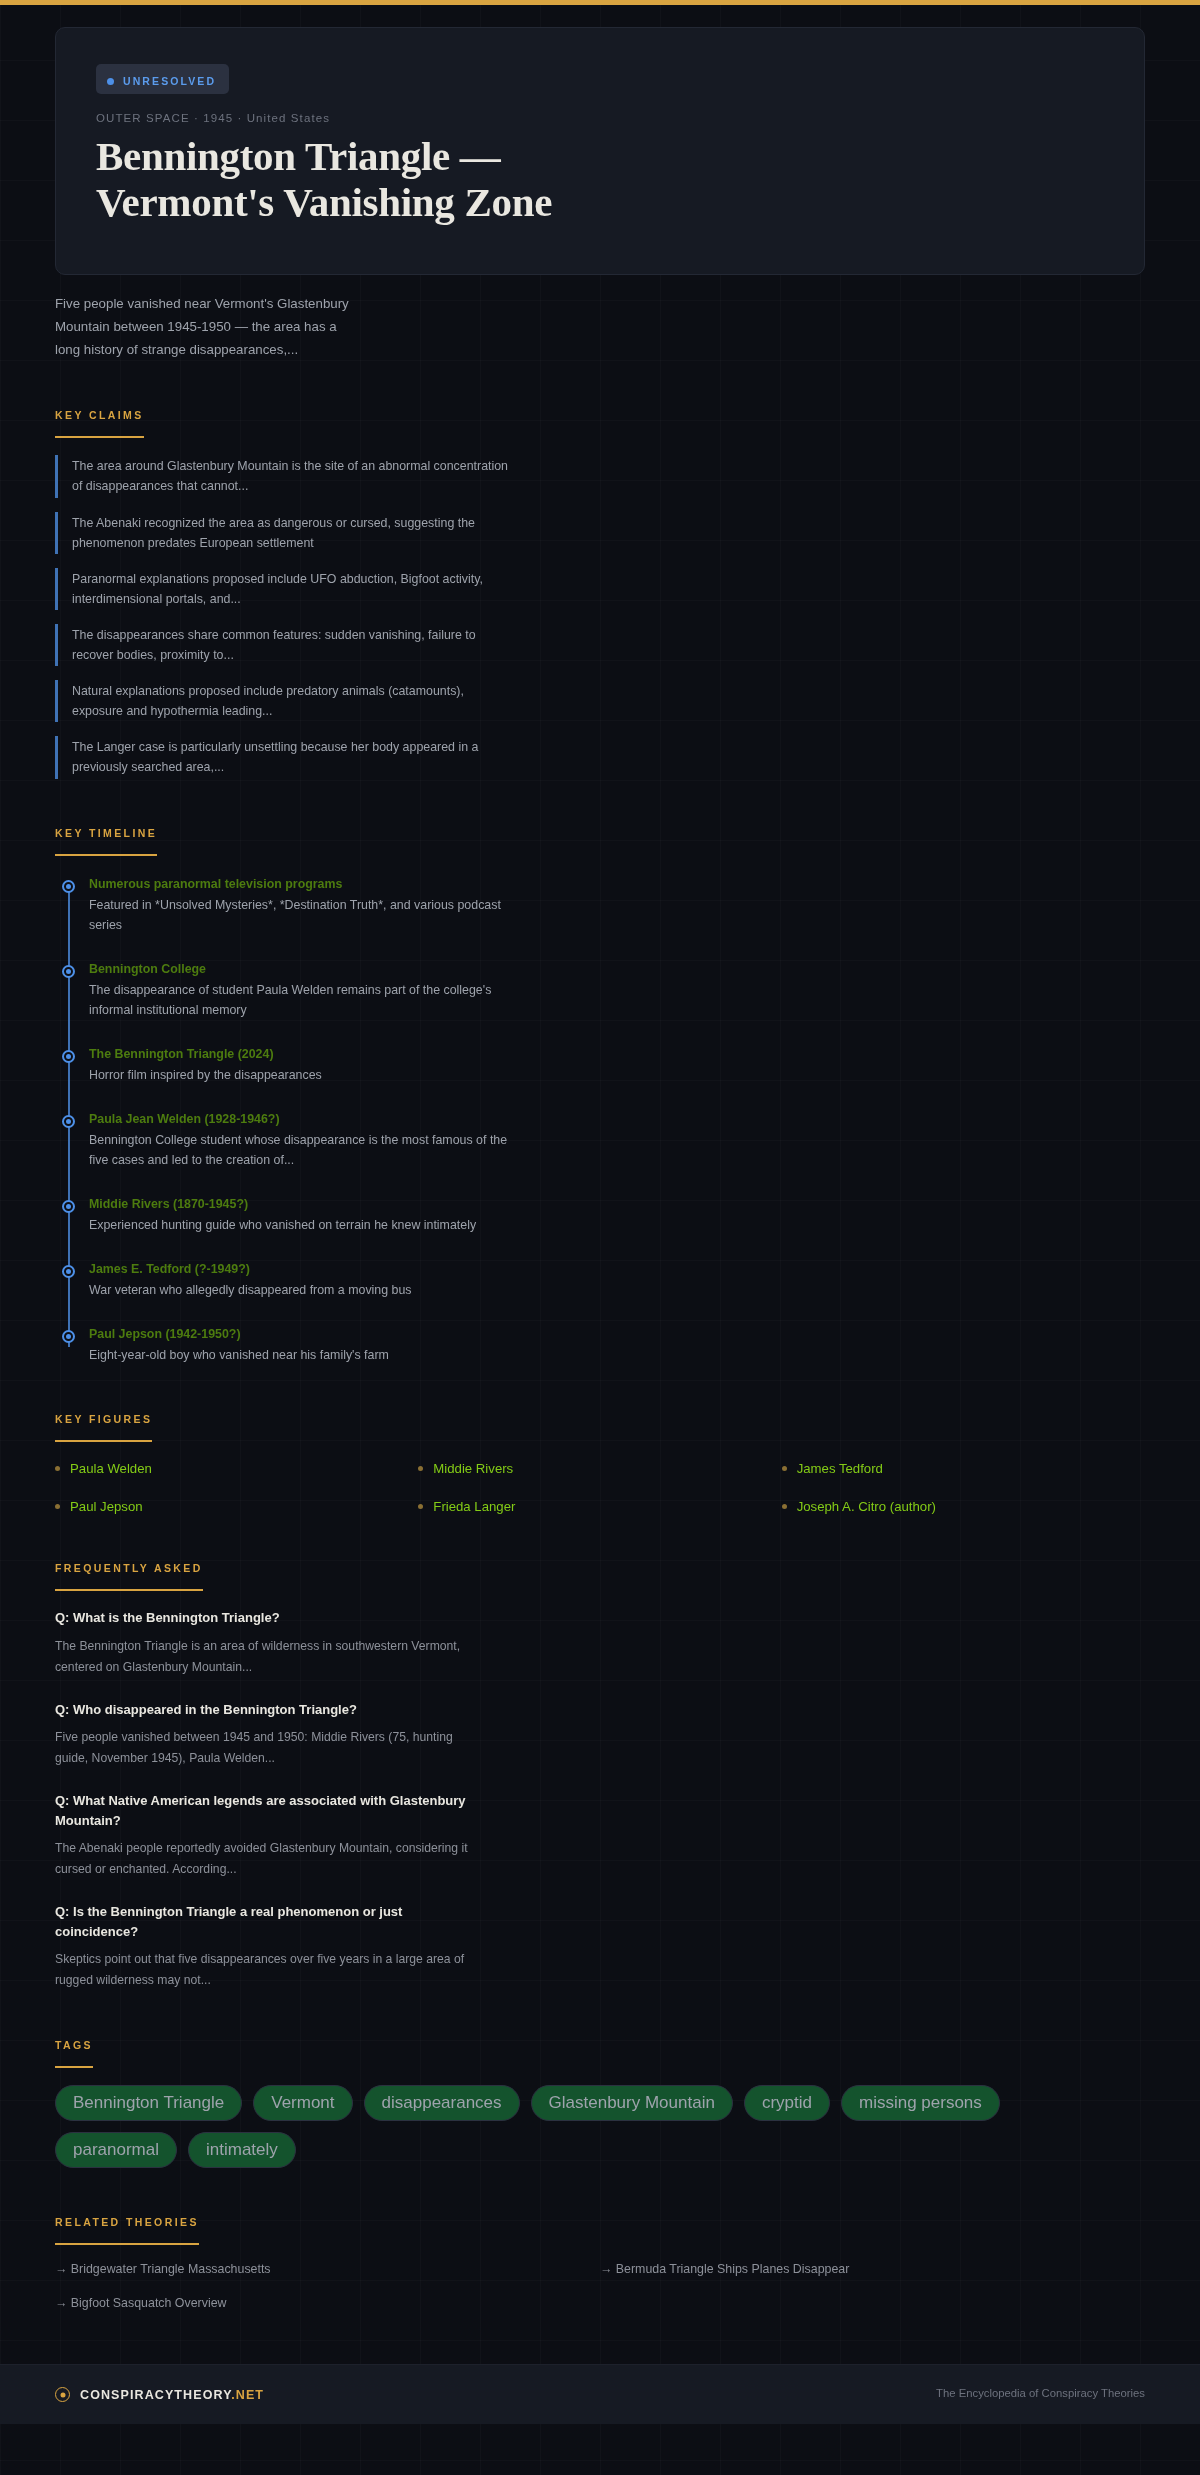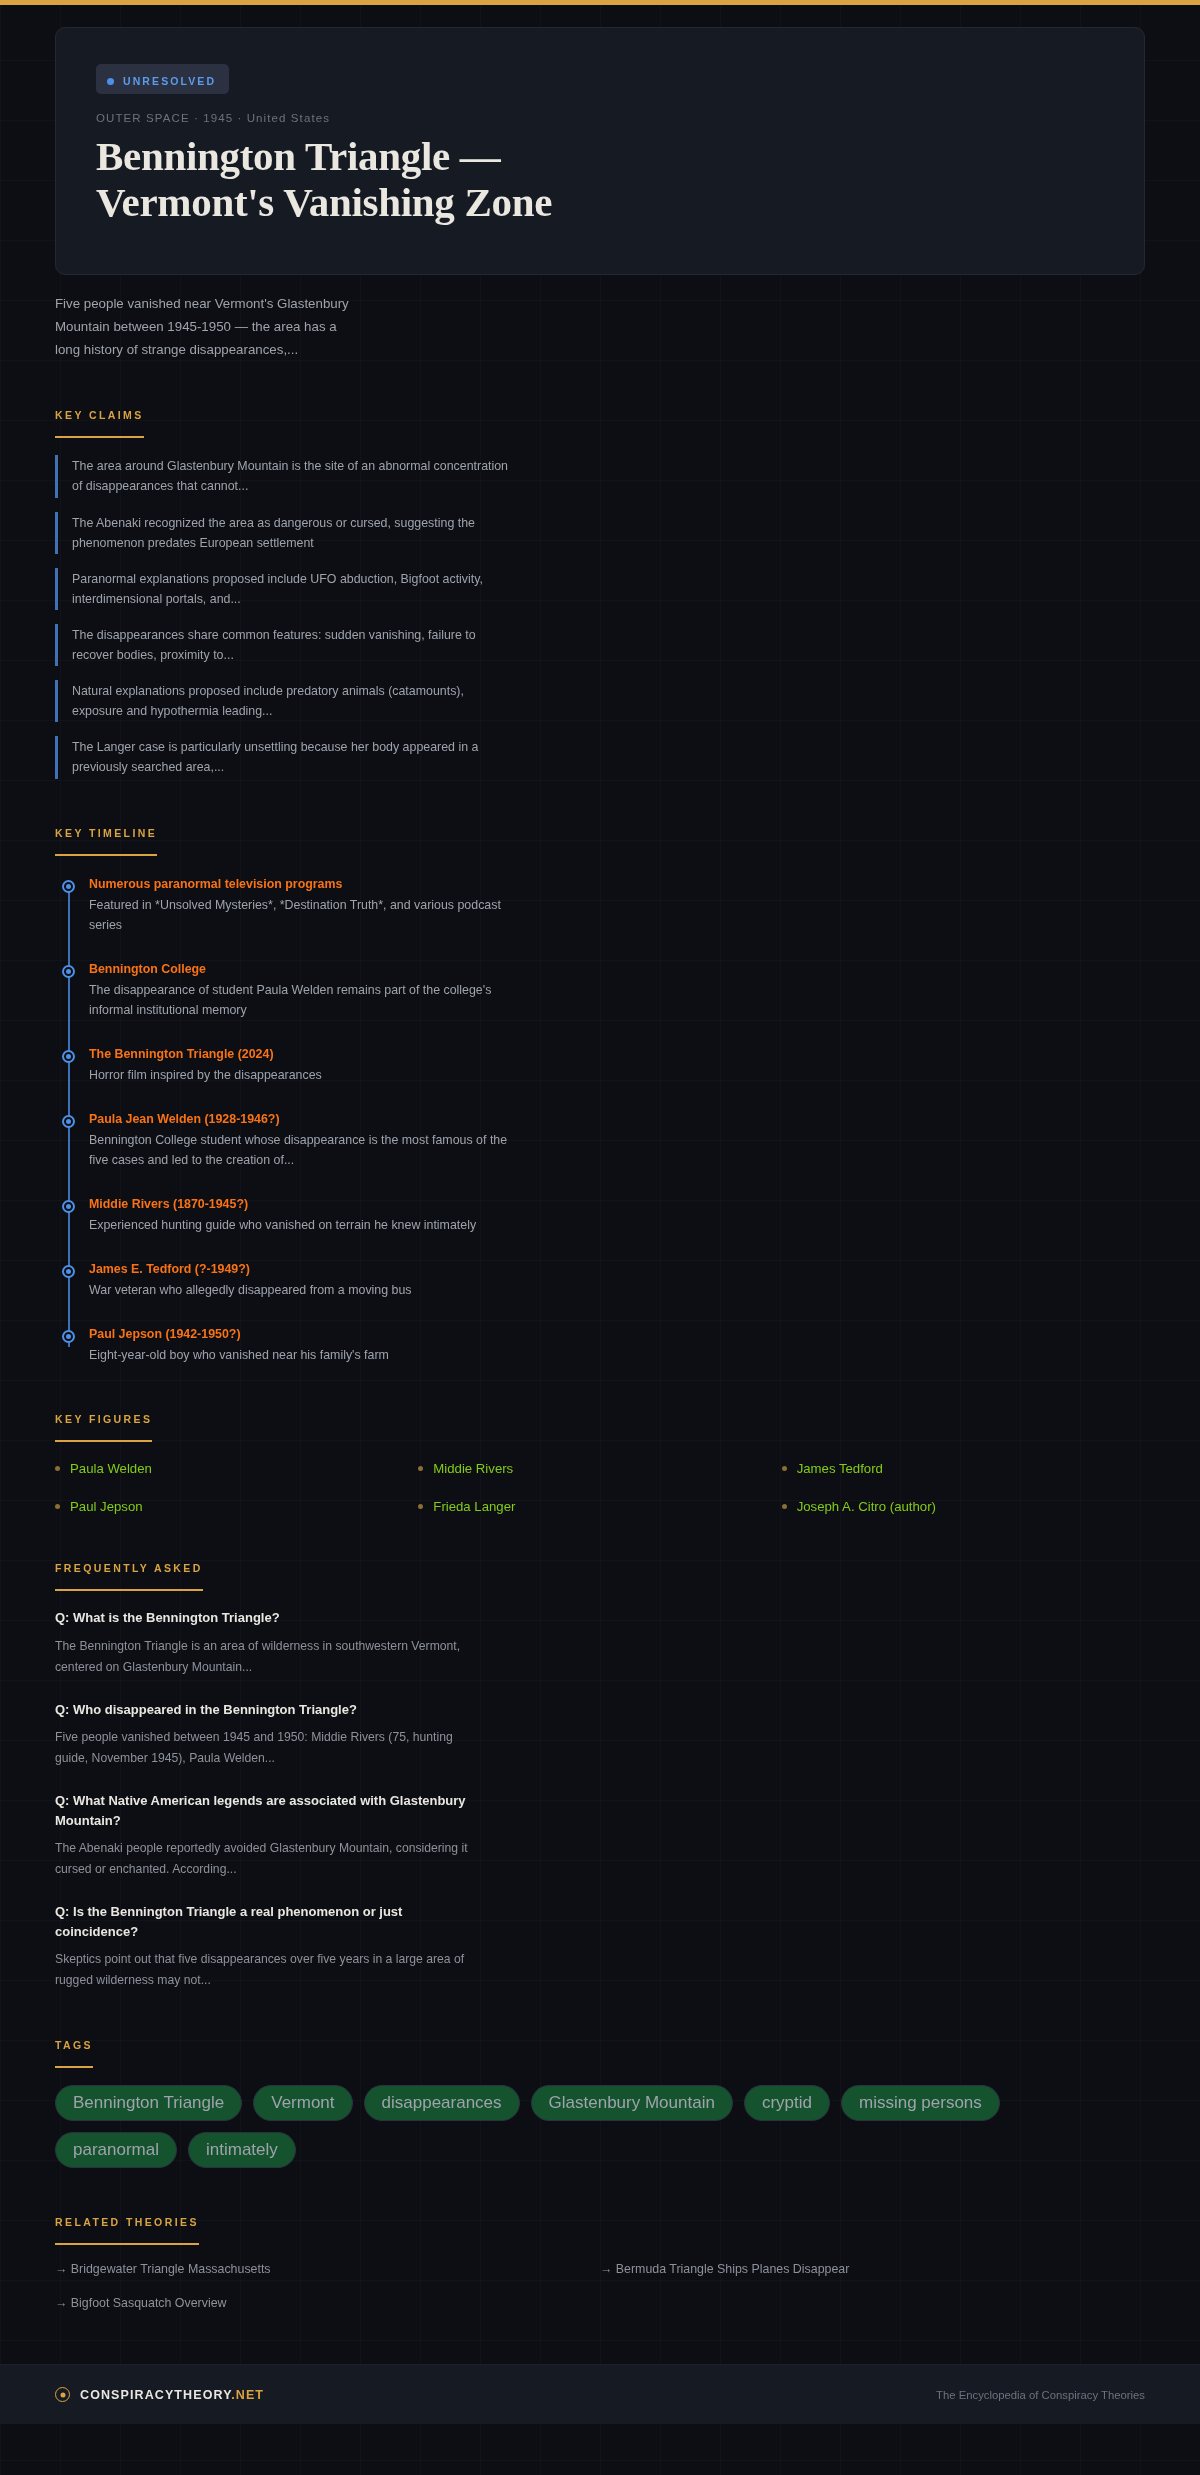--- a/index.html
+++ b/index.html
@@ -167,21 +167,21 @@
     left: -23px;
     top: 7px;
     width: 5px;
     height: 5px;
     border-radius: 50%;
     background: #4d90e8;
   }
   .tl-title {
     font-size: 12.4px;
     font-weight: bold;
-    color: #f97316;
+    color: #4d7c0f;
     margin-bottom: 4px;
   }
   .tl-desc {
     font-size: 12.4px;
     line-height: 1.62;
     color: #9ea3ac;
   }
 
   
   .figures {
@@ -250,21 +250,20 @@
     text-decoration: none;
   }
 
   
   .footer-spacer { height: 54px; }
   .footer {
     border-top: 1px solid #1d212b;
     background: #161a23;
     padding: 22px 55px;
     display: flex;
-    align-items: center;
     justify-content: space-between;
     position: relative;
     z-index: 2;
   }
   .brand {
     display: flex;
     align-items: center;
     gap: 10px;
   }
   .brand-mark {

